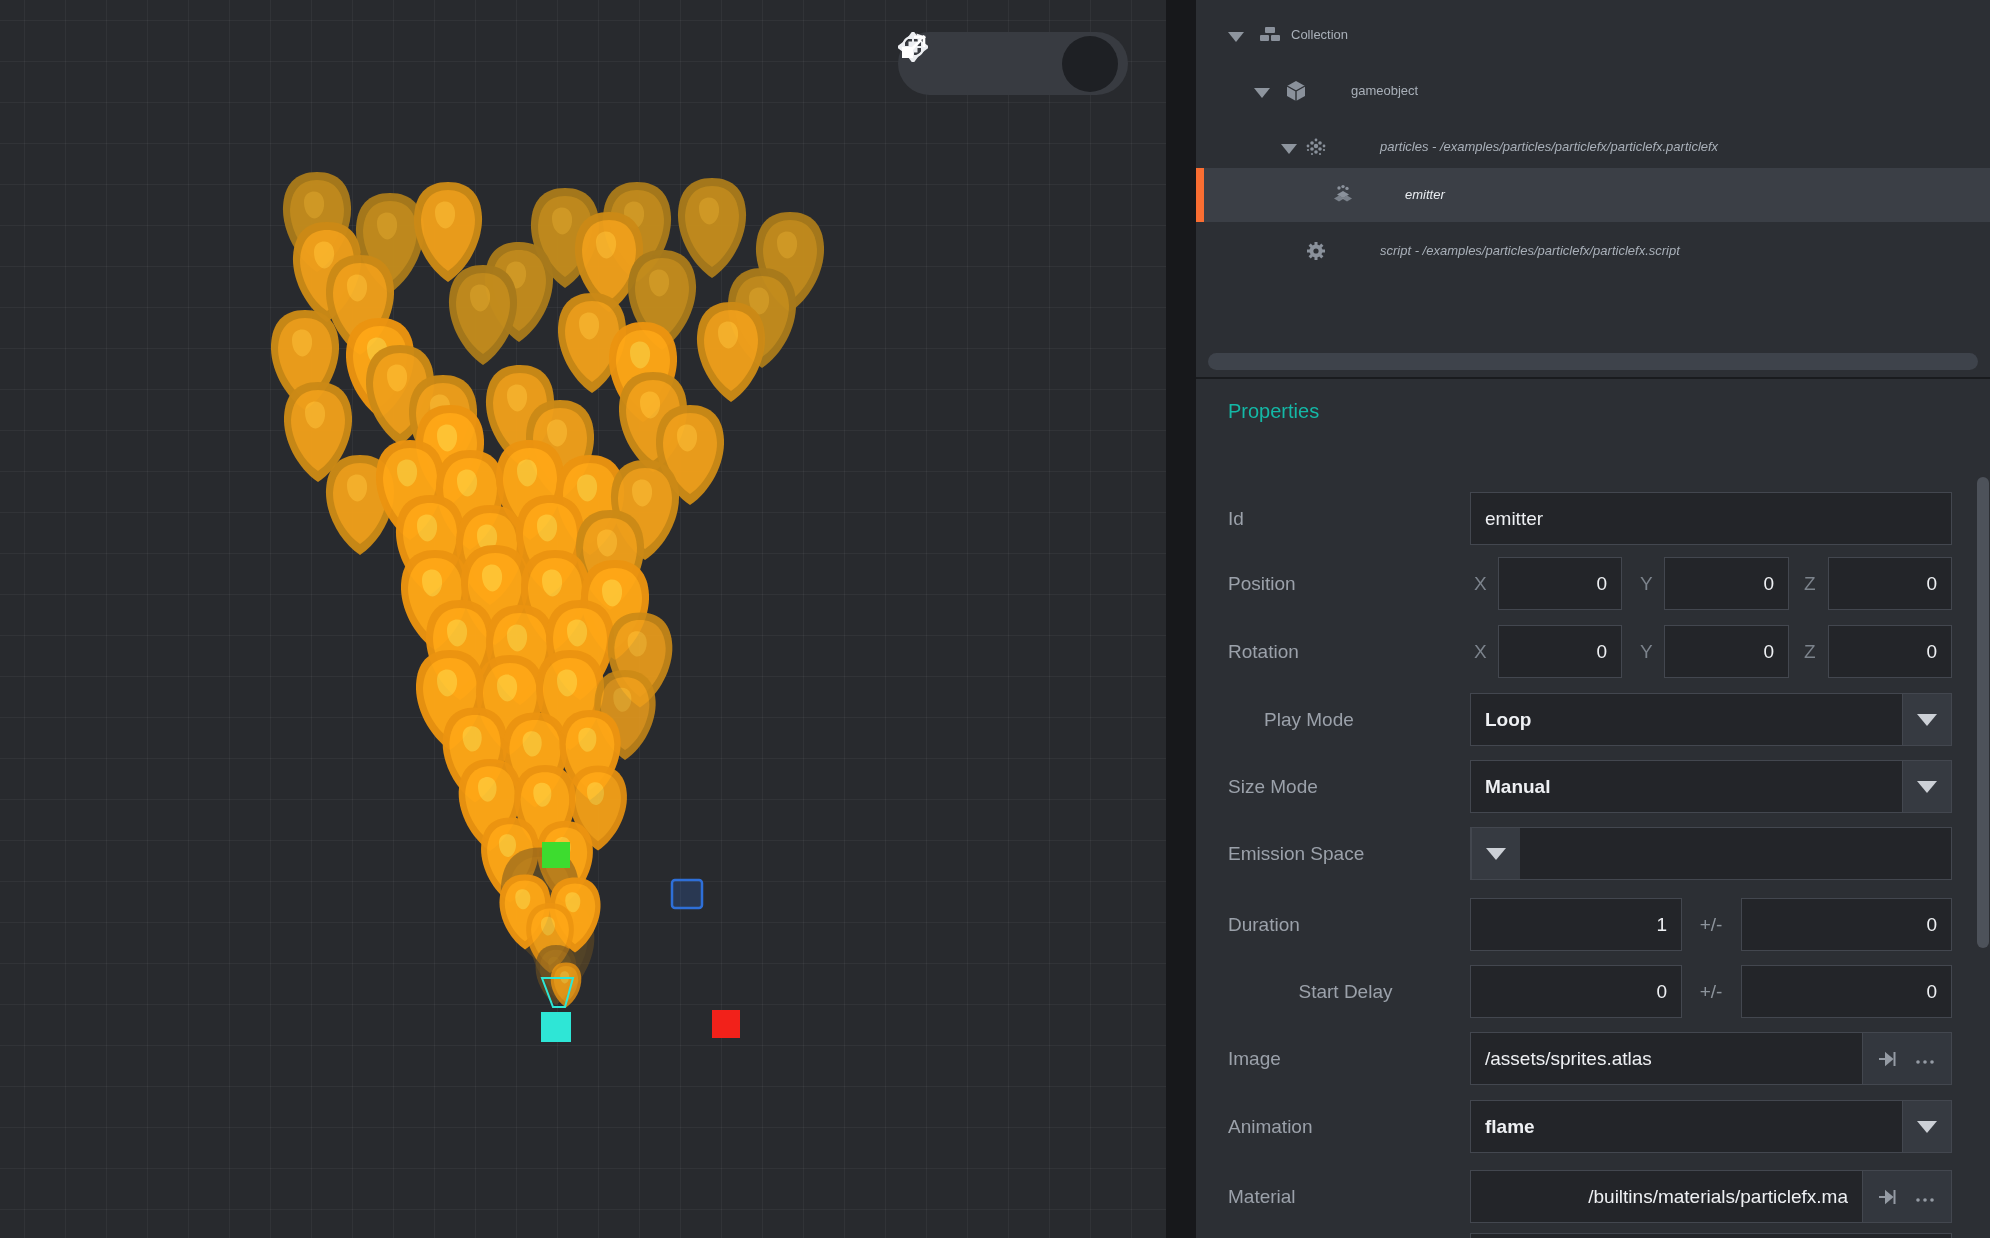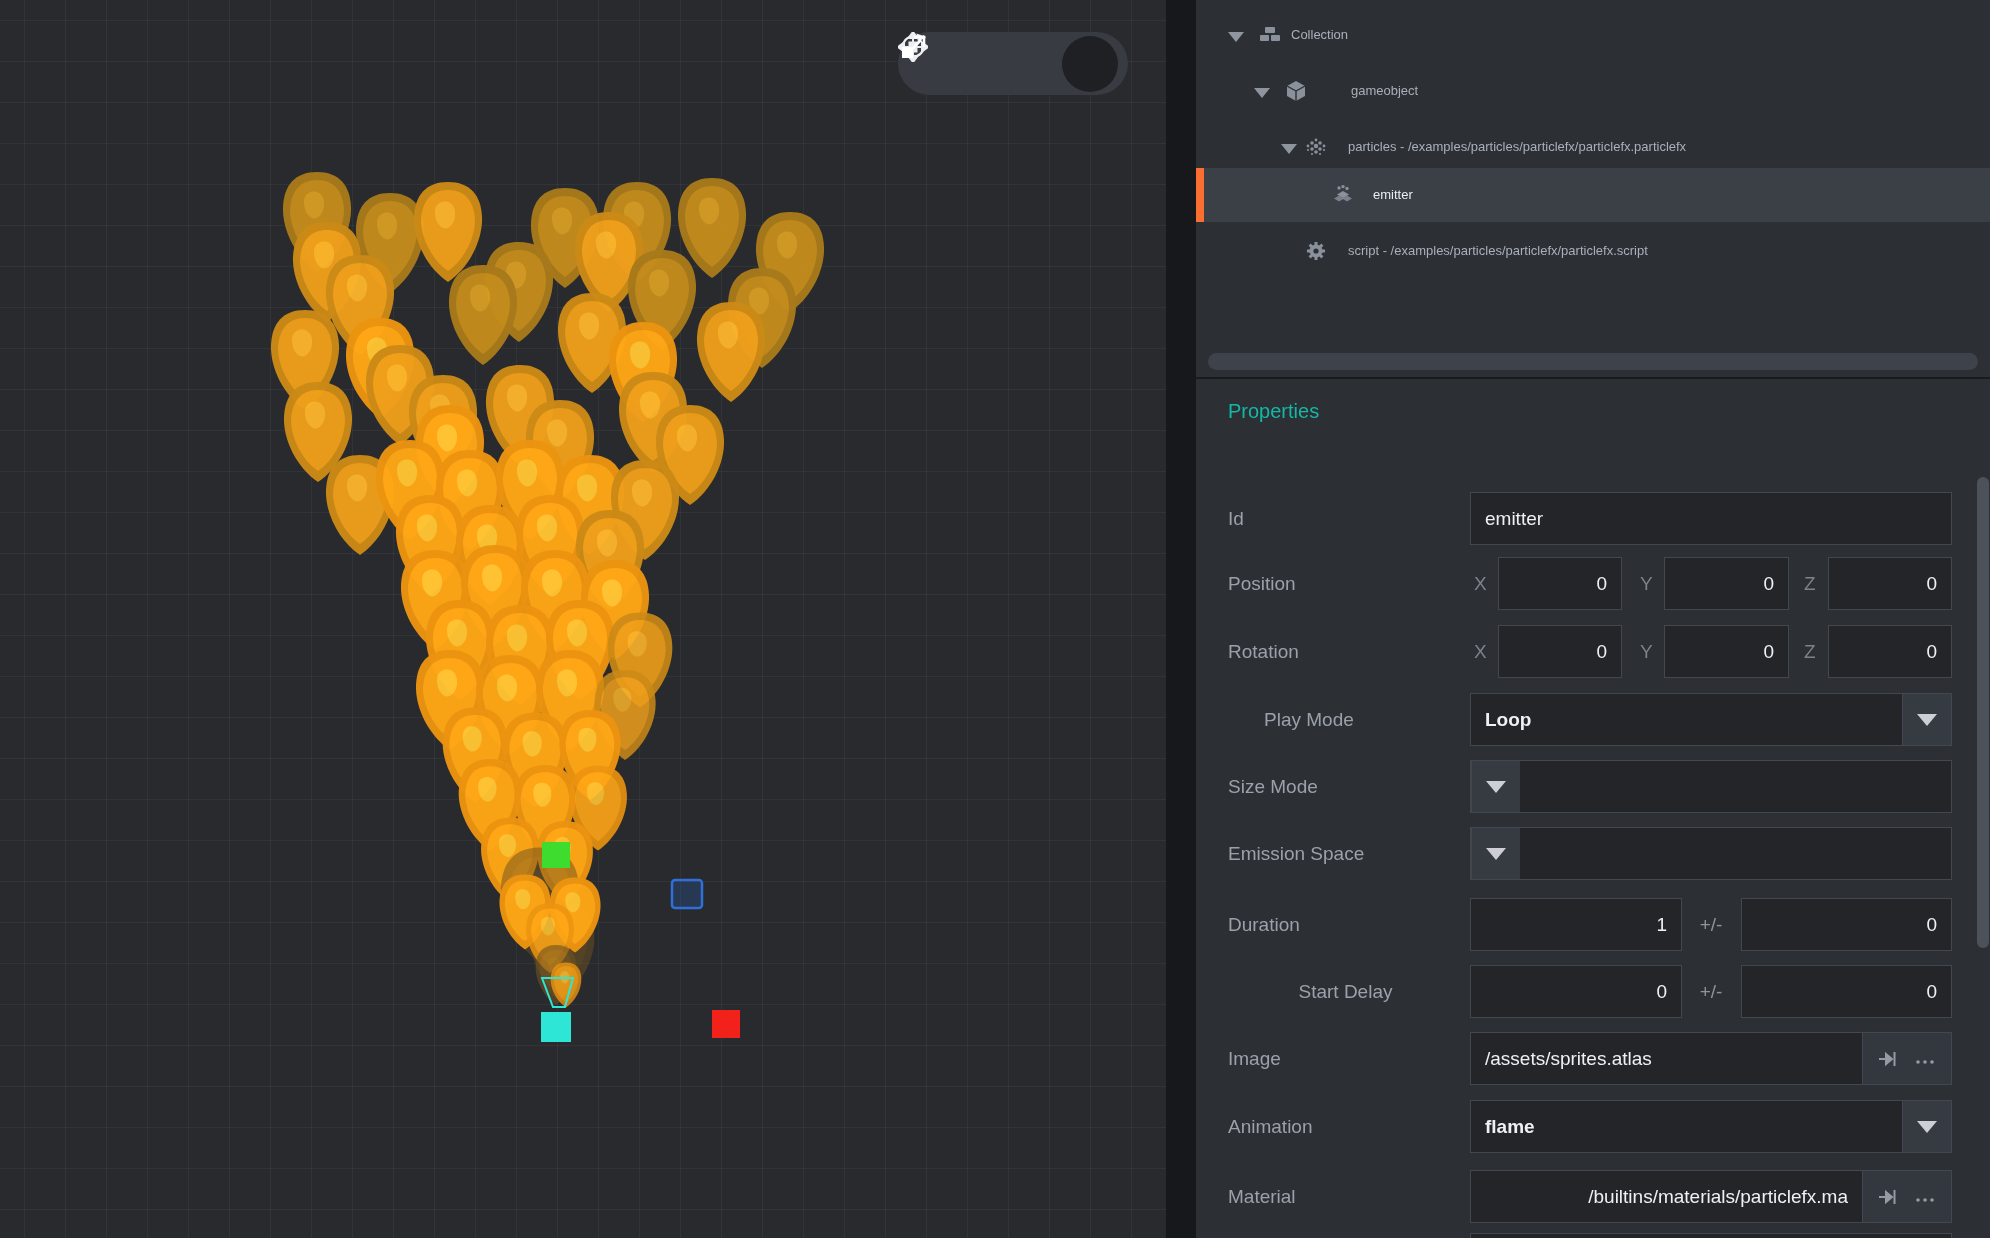--- a/index.html
+++ b/index.html
@@ -32,21 +32,21 @@
   .vdivider{position:absolute;left:1166px;top:0;width:30px;height:1238px;background:#17181b;}
 
   
   .right-panel{position:absolute;left:1196px;top:0;width:794px;height:1238px;background:#2c2f34;}
 
   .tree-row{position:absolute;left:0;width:794px;height:54px;white-space:nowrap;overflow:hidden;cursor:default;}
   .tree-row.selected{background:#3b3f46;}
   .sel-bar{position:absolute;left:0;top:0;width:8px;height:54px;}
   .tree-label{position:absolute;top:0;line-height:54px;font-size:13px;color:#a9b0b9;}
   .tree-row.selected .tree-label{color:#e9edf1;}
-  .tree-label.ital{}
+  .tree-label.ital{font-style:italic;margin-left:32px;}
   .tree-tri{position:absolute;top:24px;width:0;height:0;
     border-left:8px solid transparent;border-right:8px solid transparent;border-top:10px solid #8e959e;}
   .tree-icon{position:absolute;top:15px;width:24px;height:24px;}
 
   .h-scrollbar{position:absolute;left:12px;top:353px;width:770px;height:17px;border-radius:9px;background:#3e434b;}
   .panel-divider{position:absolute;left:0;top:377px;width:794px;height:2px;background:#191b1e;}
   .v-scrollbar{position:absolute;left:781px;top:477px;width:12px;height:471px;border-radius:6px;background:#4d525a;}
 
   .props-title{position:absolute;left:32px;top:400px;font-size:20px;color:#14b8a6;}
 
@@ -285,20 +285,21 @@
         <input class="tfield num" value="0" style="left: 632px; top: 625px; width: 124px;">
         <div class="prop-label" style="top: 693px; margin-left: 36px;">Play Mode</div>
         <div class="selbox" style="left: 274px; top: 693px; width: 482px;">
           <span class="sel-text">Loop</span>
           <div class="sel-arrow">
             <i></i>
           </div>
         </div>
         <div class="prop-label" style="top: 760px;">Size Mode</div>
         <div class="selbox" style="left: 274px; top: 760px; width: 482px;">
+          <span class="sel-text">Manual</span>
           <div class="sel-arrow">
             <i></i>
           </div>
         </div>
         <div class="prop-label" style="top: 827px;">Emission Space</div>
         <div class="selbox" style="left: 274px; top: 827px; width: 482px;">
           <div class="sel-arrow">
             <i></i>
           </div>
         </div>

